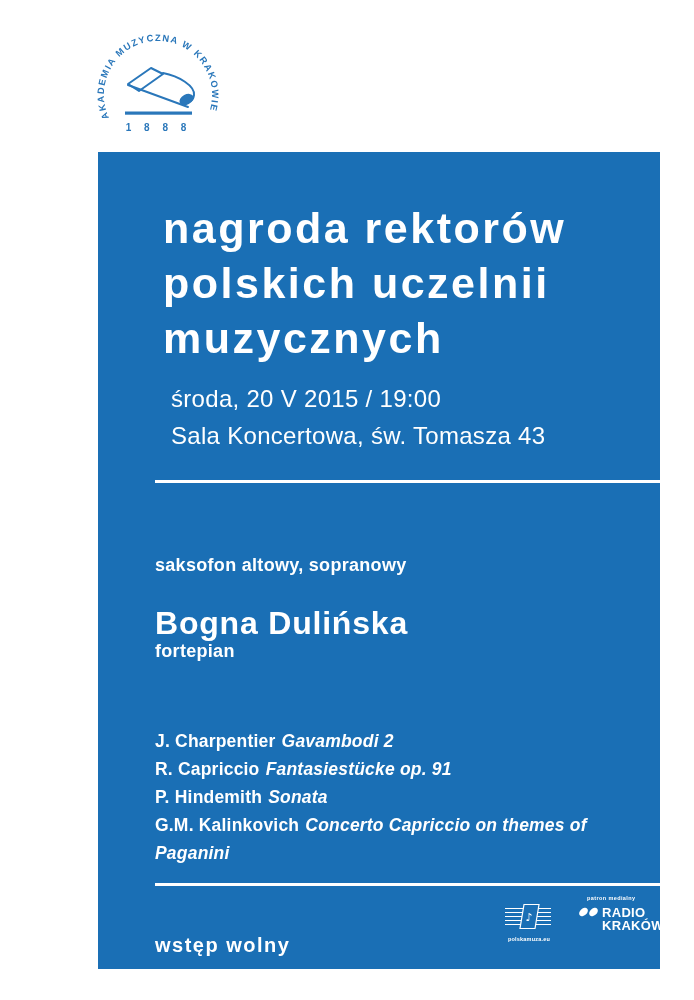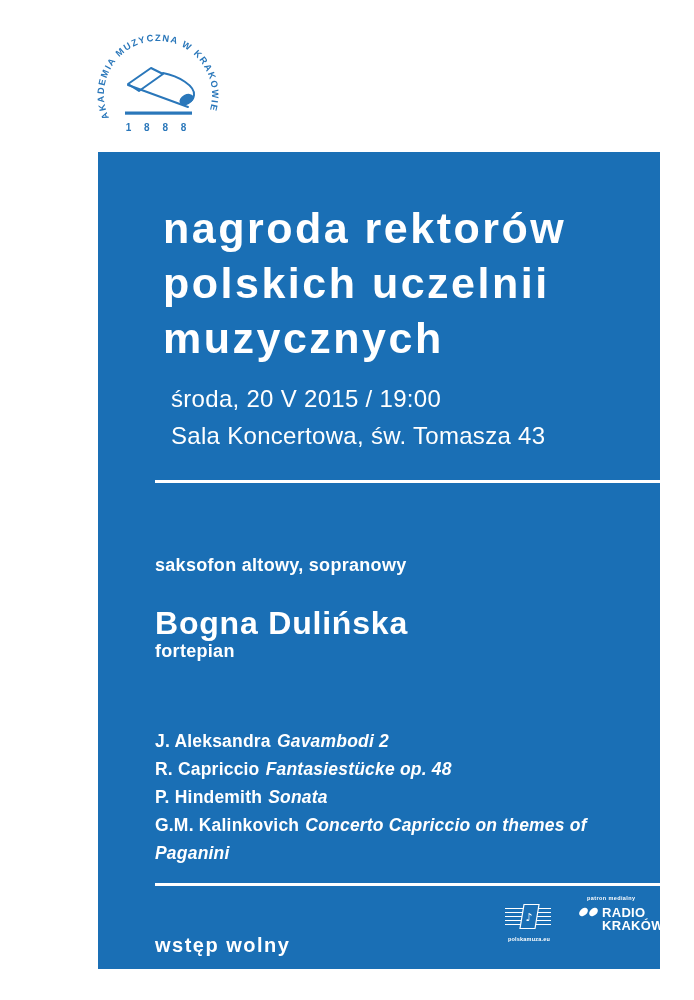--- a/index.html
+++ b/index.html
@@ -192,24 +192,24 @@
 
     <div class="divider divider-top"></div>
 
     <div class="performer-role role-1">saksofon altowy, sopranowy</div>
 
     <h2 class="performer-name name-2">Bogna Dulińska</h2>
     <div class="performer-role role-2">fortepian</div>
 
     <ul class="program">
       <li>
-        <span class="composer">J. Aleksandra</span><span class="piece">Gavambodi 2</span>
-      </li>
-      <li>
-        <span class="composer">R. Capriccio</span><span class="piece">Fantasiestücke op. 48</span>
+        <span class="composer">J. Charpentier</span><span class="piece">Gavambodi 2</span>
+      </li>
+      <li>
+        <span class="composer">R. Capriccio</span><span class="piece">Fantasiestücke op. 91</span>
       </li>
       <li>
         <span class="composer">P. Hindemith</span><span class="piece">Sonata</span>
       </li>
       <li>
         <span class="composer">G.M. Kalinkovich</span><span class="piece">Concerto Capriccio on themes of Paganini</span>
       </li>
     </ul>
 
     <div class="divider divider-bottom"></div>

